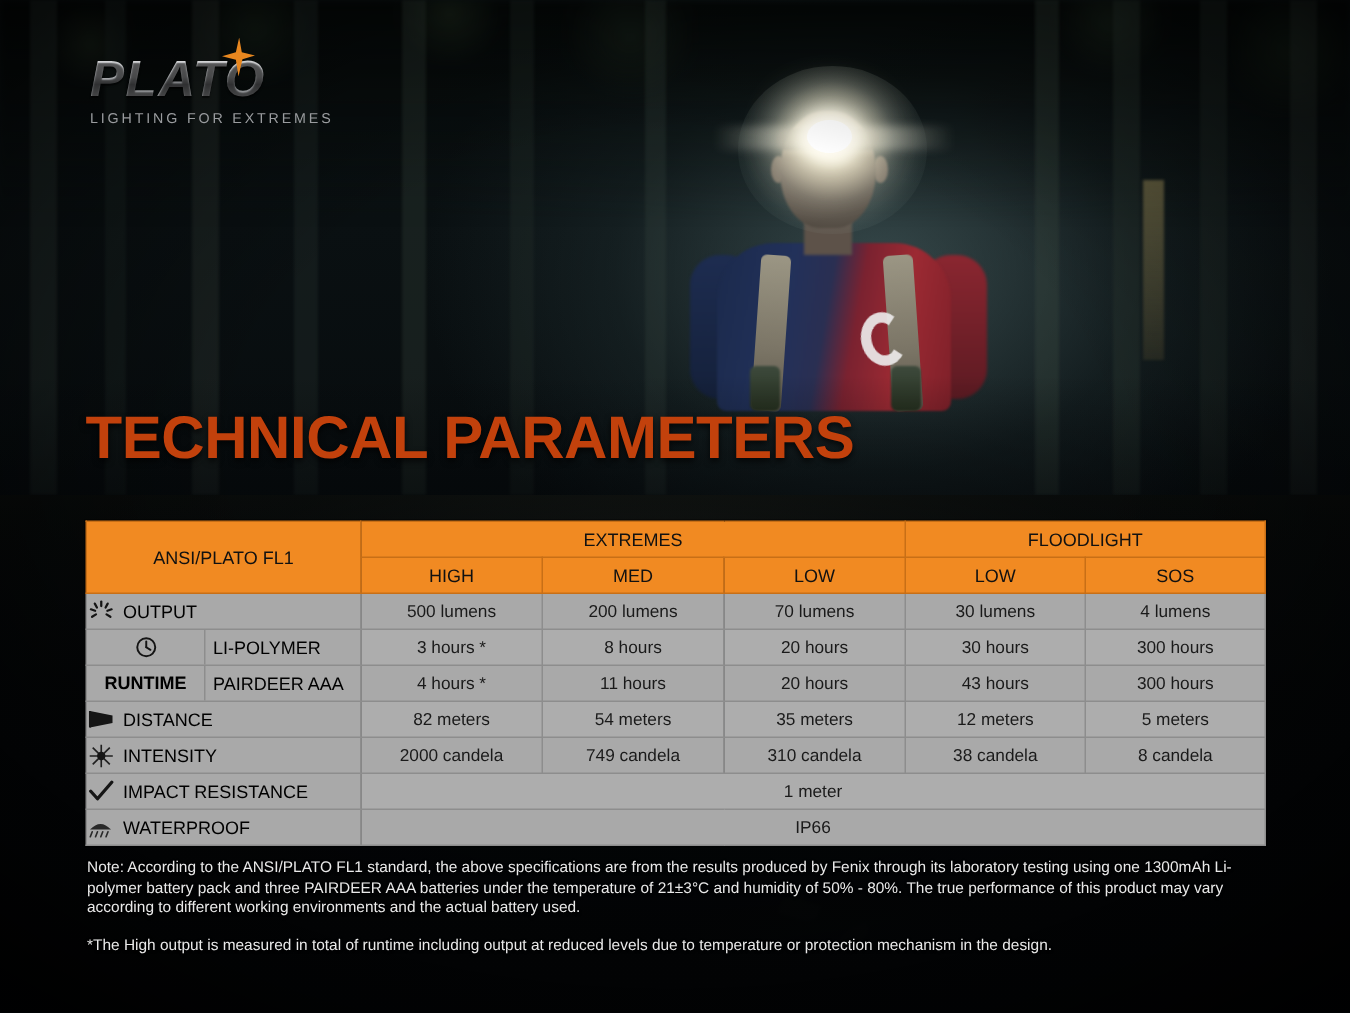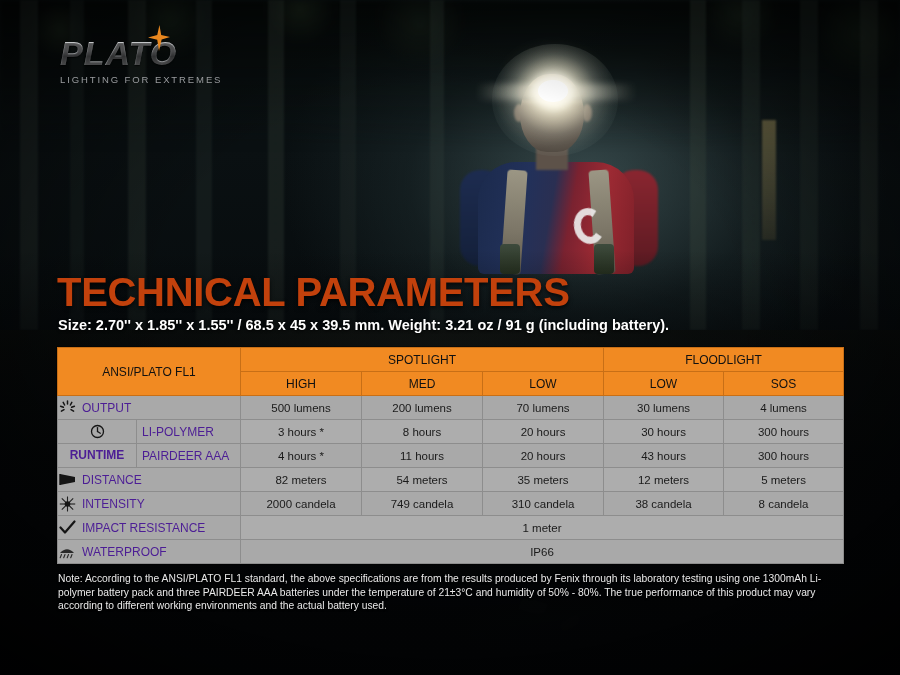--- a/index.html
+++ b/index.html
@@ -200,21 +200,21 @@
     border: 1px solid #8d8d8d;
     padding: 0; height: 24px; text-align: center; vertical-align: middle;
     font-weight: normal;
   }
   .hdr { background: #f18a22; color: #111; font-weight: bold; font-size: 12px; border-color:#c86f16 !important; }
   .hdr-ansi { font-size: 12px; font-weight: bold; }
   .cell { background: #a9a9a9; }
   .cell-alt { background: #adadad; }
   .rowlabel {
     background: #a9a9a9; text-align: left; font-weight: bold; font-size: 12px;
-    padding-left: 6px; color: #4c1d95;
+    padding-left: 6px; color: #000000;
   }
   .label-flex { display: flex; align-items: center; gap: 6px; }
   .rt-stack { display:flex; flex-direction:column; align-items:center; justify-content:center; line-height:1.05; }
   .rt-stack .rt-word { font-weight: bold; font-size: 12px; }
   .icon { display:inline-flex; width:18px; height:16px; align-items:center; justify-content:center; flex: 0 0 18px; }
   .icon svg { display:block; }
 
   
   col.c-label  { width: 183px; }
   col.c-hi     { width: 121px; }
@@ -268,36 +268,35 @@
   <div class="bg-bottomfade"></div>
   <div class="bg-vignette"></div>
 
   <div class="logo">
     <div class="logo-star"></div>
     <div class="logo-word">PLATO</div>
     <div class="logo-tag">LIGHTING FOR EXTREMES</div>
   </div>
 
   <div class="title">TECHNICAL PARAMETERS</div>
-  <div class="subtitle">Size: 2.70'' x 1.85'' x 1.55'' / 68.5 x 45 x 39.5 mm.   Weight: 3.21 oz / 91 g (including battery).</div>
 
   <div class="table-wrap">
   <table class="spec">
     <colgroup>
       <col class="c-label">
           <col class="c-hi">
           <col class="c-med">
           <col class="c-lo">
           <col class="c-flo">
           <col class="c-sos">
     </colgroup>
     <thead>
       <tr>
         <th class="hdr hdr-ansi" rowspan="2">ANSI/PLATO FL1</th>
-        <th class="hdr" colspan="3">SPOTLIGHT</th>
+        <th class="hdr" colspan="3">EXTREMES</th>
         <th class="hdr" colspan="2">FLOODLIGHT</th>
       </tr>
       <tr>
         <th class="hdr">HIGH</th>
         <th class="hdr">MED</th>
         <th class="hdr">LOW</th>
         <th class="hdr">LOW</th>
         <th class="hdr">SOS</th>
       </tr>
     </thead>
@@ -446,15 +445,16 @@
           </span>
         </td>
         <td class="cell" colspan="5">IP66</td>
       </tr>
     </tbody>
   </table>
   </div>
 
   <div class="notes">
     <p>Note: According to the ANSI/PLATO FL1 standard, the above specifications are from the results produced by Fenix through its laboratory testing using one 1300mAh Li-polymer battery pack and three PAIRDEER AAA batteries under the temperature of 21±3°C and humidity of 50% - 80%. The true performance of this product may vary according to different working environments and the actual battery used.</p>
+    <p class="second">*The High output is measured in total of runtime including output at reduced levels due to temperature or protection mechanism in the design.</p>
   </div>
 
 </div>
 
 </body></html>

